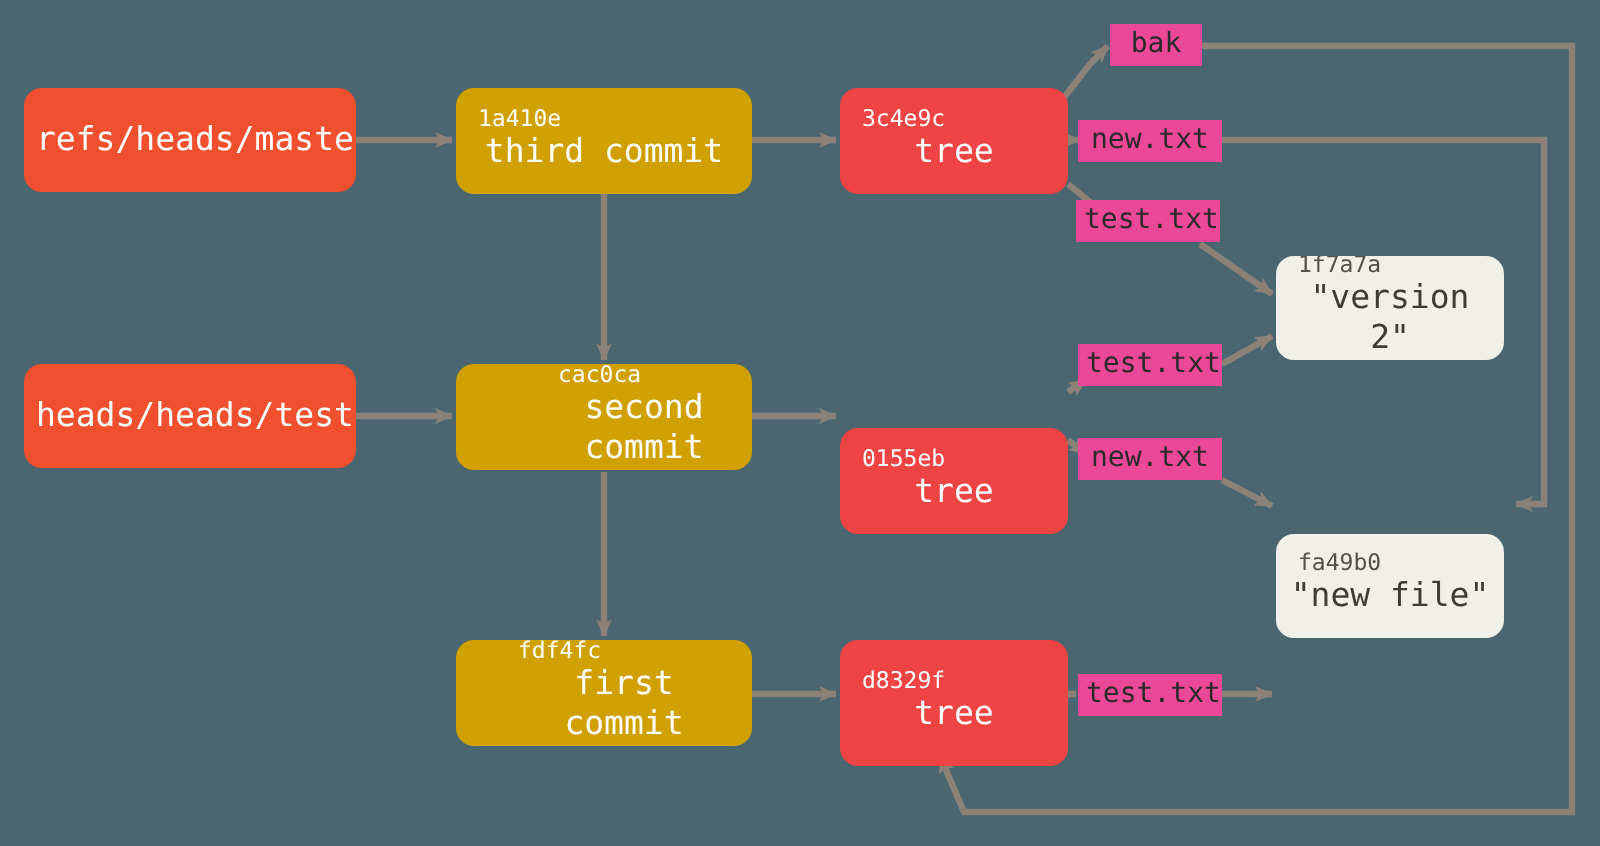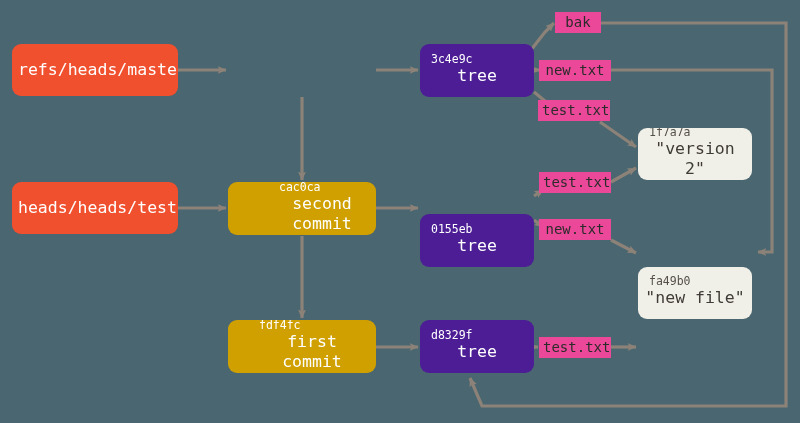--- a/index.html
+++ b/index.html
@@ -53,21 +53,21 @@
   }
   .node.ref .title {
     padding-bottom: 0;
     font-size: 16.5px;
   }
   .node.commit {
     background: #cfa000;
     color: #ffffff;
   }
   .node.tree {
-    background: #4c1d95;
+    background: #ef4444;
     color: #ffffff;
   }
   .node.blob {
     background: #f0efe8;
     color: #55514a;
   }
   .node.blob .hash { color: #55514a; }
   .node.blob .title { color: #3f3b36; }
   .elabel {
     position: absolute;
@@ -123,20 +123,24 @@
 
       <path d="M531,50 L545,32 L554,23"></path>
       <path d="M601,23 L786,23 L786,406 L482,406 L470,378"></path>
     </g>
   </svg>
 
   <div class="node ref" style="left:12px; top:44px; width:166px; height:52px;">
     <div class="title">refs/heads/master</div>
   </div>
 
+  <div class="node commit" style="left:228px; top:44px; width:148px; height:53px;">
+    <div class="hash">1a410e</div>
+    <div class="title">third commit</div>
+  </div>
 
   <div class="node tree" style="left:420px; top:44px; width:114px; height:53px;">
     <div class="hash">3c4e9c</div>
     <div class="title">tree</div>
   </div>
 
   <div class="node ref" style="left:12px; top:182px; width:166px; height:52px;">
     <div class="title">heads/heads/test</div>
   </div>
 
@@ -148,21 +152,21 @@
   <div class="node tree" style="left:420px; top:182px; width:114px; height:53px;margin-top:32px;">
     <div class="hash">0155eb</div>
     <div class="title">tree</div>
   </div>
 
   <div class="node commit" style="left:228px; top:320px; width:148px; height:53px;padding-left:20px;">
     <div class="hash">fdf4fc</div>
     <div class="title">first commit</div>
   </div>
 
-  <div class="node tree" style="left:420px; top:320px; width:114px; height:53px;">
+  <div class="node tree" style="left:420px; top:320px; width:114px; height:63px;">
     <div class="hash">d8329f</div>
     <div class="title">tree</div>
   </div>
 
   <div class="node blob" style="left:638px; top:128px; width:114px; height:52px;">
     <div class="hash">1f7a7a</div>
     <div class="title">"version 2"</div>
   </div>
 
   <div class="node blob" style="left:638px; top:226px; width:114px; height:52px;margin-top:41px;">

